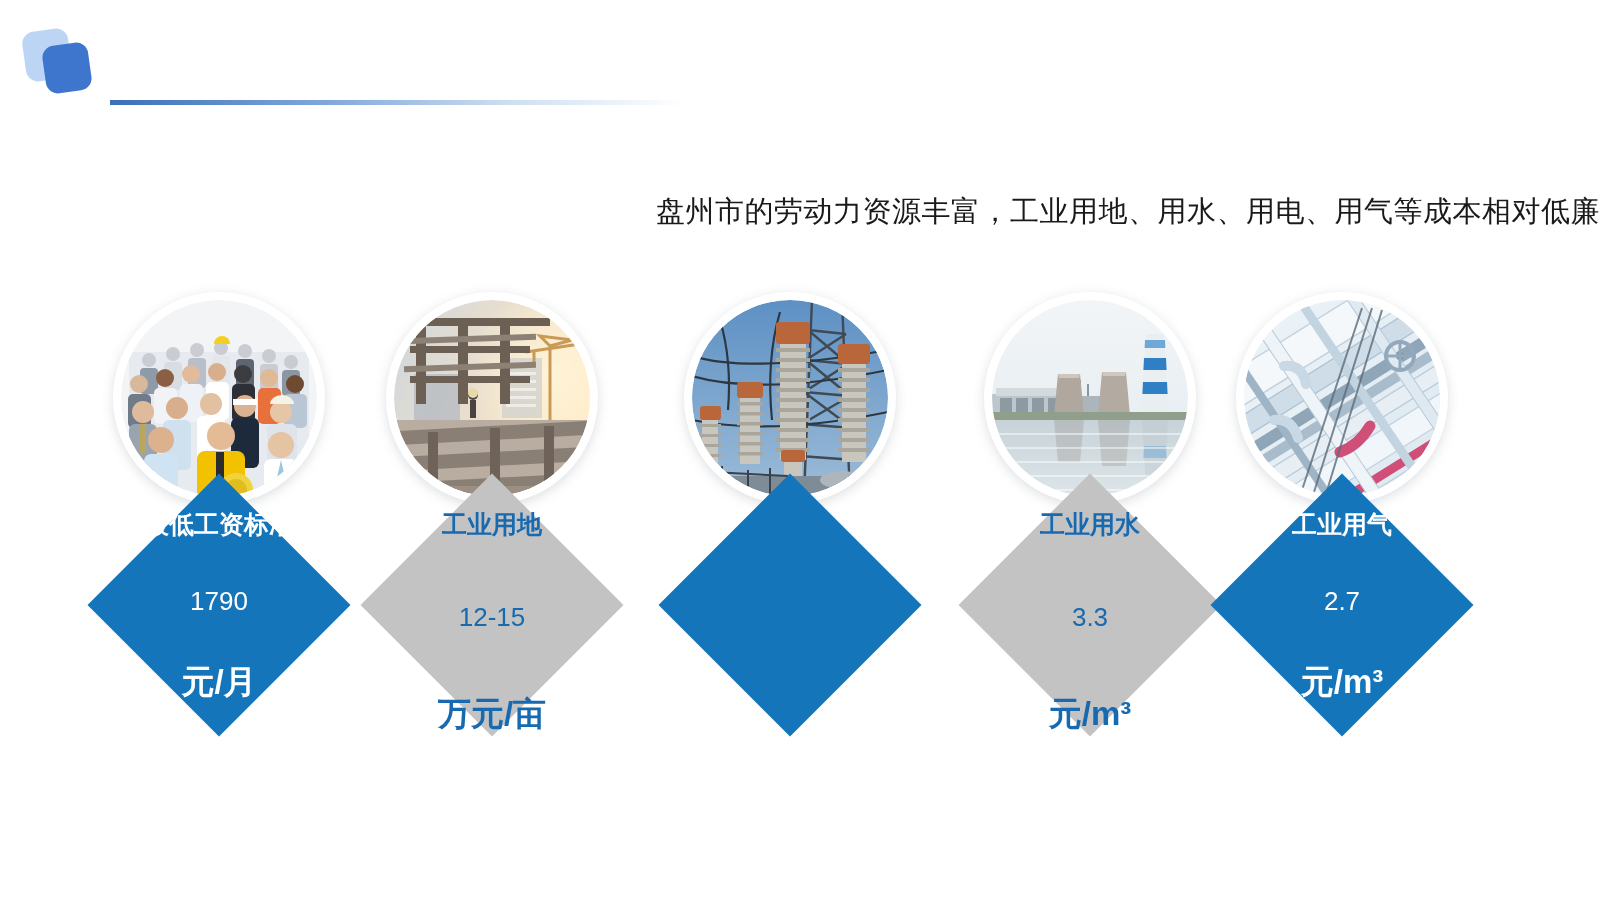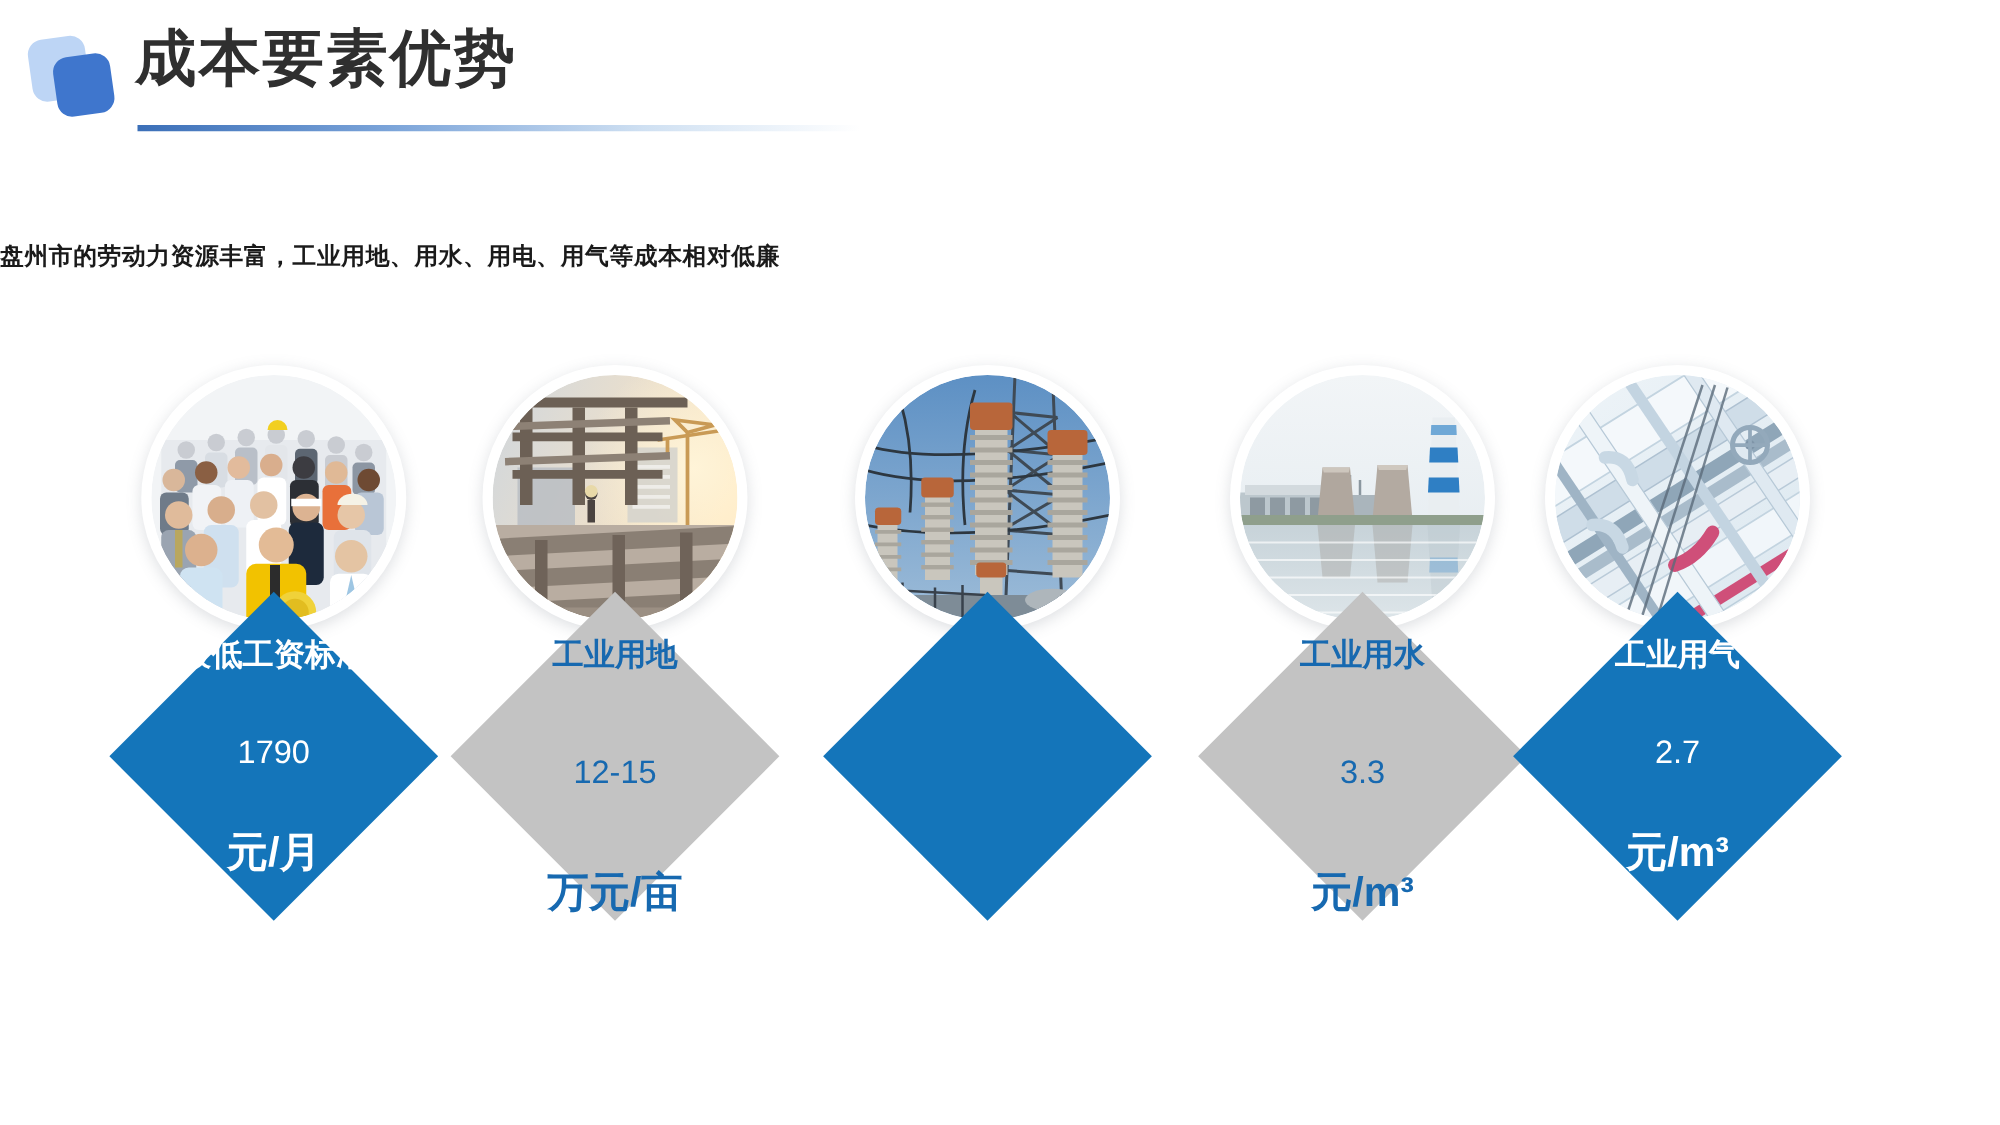--- a/index.html
+++ b/index.html
@@ -69,23 +69,23 @@
     height: 5px;
     background: linear-gradient(to right, #3b6fb8 0%, #7ba4d9 35%, #cfe0f2 70%, #ffffff 100%);
   }
 
   
   #subtitle {
     position: absolute;
     left: 0;
     top: 192px;
     width: 1600px;
-    text-align: left;
-    font-size: 19px;
-    font-weight: bold;
+    text-align: right;
+    font-size: 29px;
+    font-weight: normal;
     color: #1a1a1a;
     letter-spacing: 0.5px;
     white-space: nowrap;
   }
 
   
   #cards {
     position: absolute;
     left: 0;
     top: 280px;
@@ -176,21 +176,20 @@
 </head>
 <body>
 
 <div id="header">
 
   <div id="logo-mark">
     <div class="sq sq-back"></div>
     <div class="sq sq-front"></div>
   </div>
 
-  <div id="page-title">成本要素优势</div>
 
   <div id="title-rule"></div>
 </div>
 
 <div id="subtitle">盘州市的劳动力资源丰富，工业用地、用水、用电、用气等成本相对低廉</div>
 
 <div id="cards">
 
   <div class="card" style="left:29px;">
     <div class="photo-wrap">

